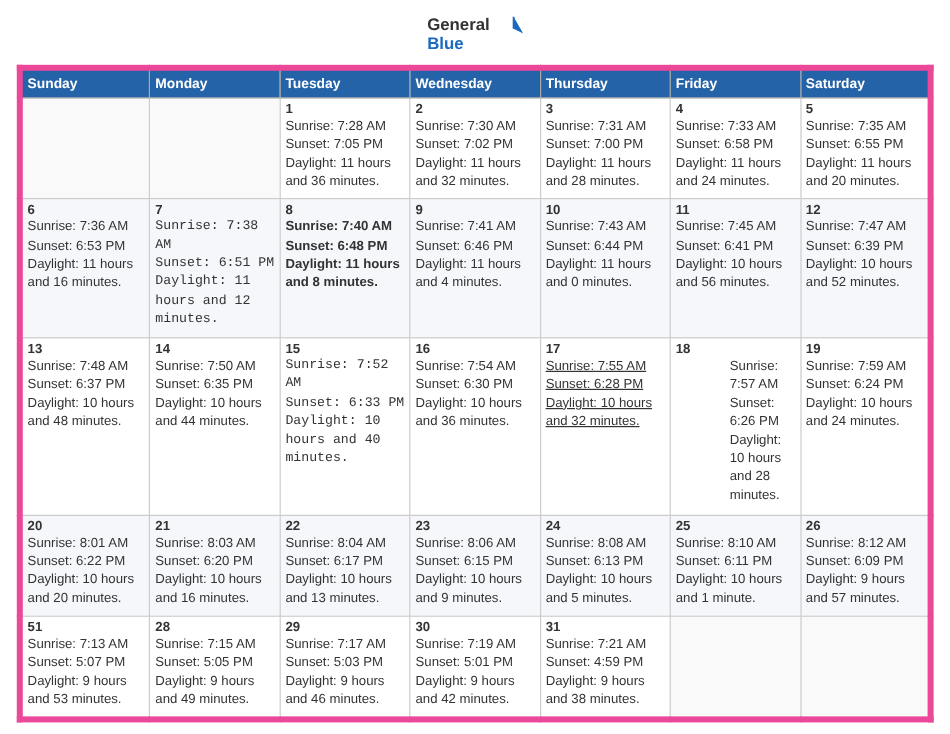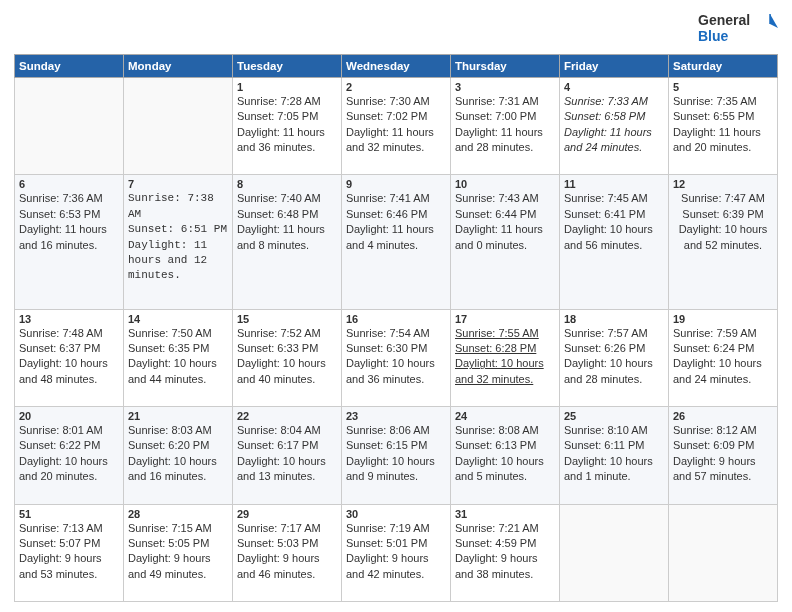--- a/index.html
+++ b/index.html
@@ -13,21 +13,21 @@
     .page {
       width: 792px;
       height: 612px;
       background: #fff;
       display: flex;
       flex-direction: column;
       padding: 10px 14px 10px 14px;
     }
     .header {
       display: flex;
-      justify-content: flex-end;
+      justify-content: center;
       align-items: flex-start;
       margin-bottom: 6px;
     }
     .logo {
       display: flex;
       align-items: center;
       gap: 4px;
     }
     .title-block {
       text-align: right;
@@ -37,21 +37,21 @@
       font-weight: normal;
       color: #333;
       line-height: 1.1;
     }
     .title-location {
       font-size: 15px;
       color: #555;
     }
     .calendar {
       flex: 1;
-      border: 1px solid #ec4899;
+      border: 5px solid #ec4899;
       border-collapse: collapse;
       width: 100%;
       table-layout: fixed;
     }
     .calendar th {
       background: #2563a8;
       color: #fff;
       font-size: 11.5px;
       font-weight: bold;
       padding: 5px 4px;
@@ -137,21 +137,21 @@
 Daylight: 11 hours and 32 minutes.</div>
           </td>
           <td>
             <span class="day-number">3</span>
             <div class="day-info" style="white-space: pre-line;">Sunrise: 7:31 AM
 Sunset: 7:00 PM
 Daylight: 11 hours and 28 minutes.</div>
           </td>
           <td>
             <span class="day-number">4</span>
-            <div class="day-info" style="white-space: pre-line; font-style: italic;">Sunrise: 7:33 AM
+            <div class="day-info" style="white-space: pre-line;">Sunrise: 7:33 AM
 Sunset: 6:58 PM
 Daylight: 11 hours and 24 minutes.</div>
           </td>
           <td>
             <span class="day-number">5</span>
             <div class="day-info" style="white-space: pre-line;">Sunrise: 7:35 AM
 Sunset: 6:55 PM
 Daylight: 11 hours and 20 minutes.</div>
           </td>
         </tr>
@@ -163,21 +163,21 @@
 Daylight: 11 hours and 16 minutes.</div>
           </td>
           <td>
             <span class="day-number">7</span>
             <div class="day-info" style="white-space: pre-line; font-family: Liberation Mono, monospace;">Sunrise: 7:38 AM
 Sunset: 6:51 PM
 Daylight: 11 hours and 12 minutes.</div>
           </td>
           <td>
             <span class="day-number">8</span>
-            <div class="day-info" style="white-space: pre-line;">Sunrise: 7:40 AM
+            <div class="day-info" style="white-space: pre-line; font-weight: bold;">Sunrise: 7:40 AM
 Sunset: 6:48 PM
 Daylight: 11 hours and 8 minutes.</div>
           </td>
           <td>
             <span class="day-number">9</span>
             <div class="day-info" style="white-space: pre-line;">Sunrise: 7:41 AM
 Sunset: 6:46 PM
 Daylight: 11 hours and 4 minutes.</div>
           </td>
           <td>
@@ -187,59 +187,59 @@
 Daylight: 11 hours and 0 minutes.</div>
           </td>
           <td>
             <span class="day-number">11</span>
             <div class="day-info" style="white-space: pre-line;">Sunrise: 7:45 AM
 Sunset: 6:41 PM
 Daylight: 10 hours and 56 minutes.</div>
           </td>
           <td>
             <span class="day-number">12</span>
-            <div class="day-info" style="white-space: pre-line; text-align: center;">Sunrise: 7:47 AM
+            <div class="day-info" style="white-space: pre-line;">Sunrise: 7:47 AM
 Sunset: 6:39 PM
 Daylight: 10 hours and 52 minutes.</div>
           </td>
         </tr>
         <tr>
           <td>
             <span class="day-number">13</span>
             <div class="day-info" style="white-space: pre-line;">Sunrise: 7:48 AM
 Sunset: 6:37 PM
 Daylight: 10 hours and 48 minutes.</div>
           </td>
           <td>
             <span class="day-number">14</span>
             <div class="day-info" style="white-space: pre-line;">Sunrise: 7:50 AM
 Sunset: 6:35 PM
 Daylight: 10 hours and 44 minutes.</div>
           </td>
           <td>
             <span class="day-number">15</span>
-            <div class="day-info" style="white-space: pre-line;">Sunrise: 7:52 AM
+            <div class="day-info" style="white-space: pre-line; font-family: Liberation Mono, monospace;">Sunrise: 7:52 AM
 Sunset: 6:33 PM
 Daylight: 10 hours and 40 minutes.</div>
           </td>
           <td>
             <span class="day-number">16</span>
             <div class="day-info" style="white-space: pre-line;">Sunrise: 7:54 AM
 Sunset: 6:30 PM
 Daylight: 10 hours and 36 minutes.</div>
           </td>
           <td>
             <span class="day-number">17</span>
             <div class="day-info" style="white-space: pre-line; text-decoration: underline;">Sunrise: 7:55 AM
 Sunset: 6:28 PM
 Daylight: 10 hours and 32 minutes.</div>
           </td>
           <td>
             <span class="day-number">18</span>
-            <div class="day-info" style="white-space: pre-line;">Sunrise: 7:57 AM
+            <div class="day-info" style="white-space: pre-line; margin-left: 45px;">Sunrise: 7:57 AM
 Sunset: 6:26 PM
 Daylight: 10 hours and 28 minutes.</div>
           </td>
           <td>
             <span class="day-number">19</span>
             <div class="day-info" style="white-space: pre-line;">Sunrise: 7:59 AM
 Sunset: 6:24 PM
 Daylight: 10 hours and 24 minutes.</div>
           </td>
         </tr>

